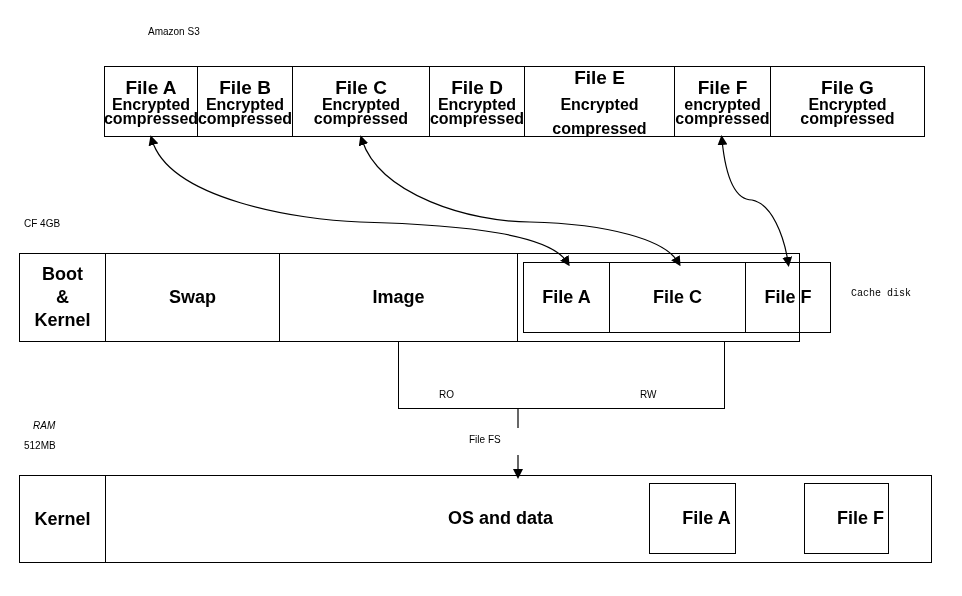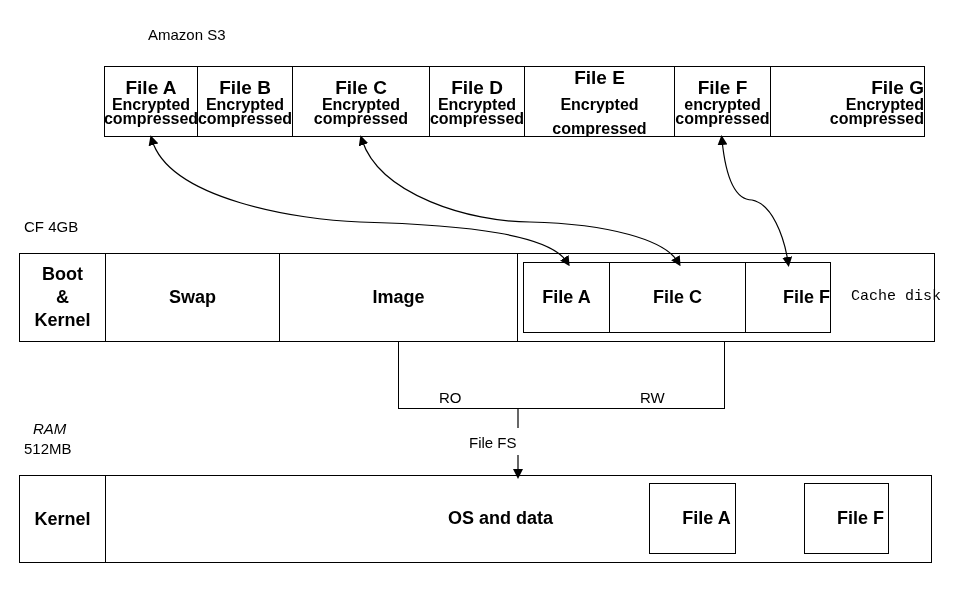--- a/index.html
+++ b/index.html
@@ -1,23 +1,23 @@
 <!DOCTYPE html>
 <html><head>
   <meta charset="utf-8">
   <style>
     * { box-sizing: border-box; margin: 0; padding: 0; }
     html, body { width: 962px; height: 596px; background: #ffffff; overflow: hidden; }
     body { position: relative; font-family: "Liberation Sans", sans-serif; color: #000; }
     .abs { position: absolute; }
-    .lbl { position: absolute; font-size: 15px; white-space: nowrap; text-align: center; }
+    .lbl { position: absolute; font-size: 10px; white-space: nowrap; text-align: center; }
     .box { position: absolute; border: 1.5px solid #000; background: transparent; padding-left: 28px; }
     .cell { position: absolute; top: 0; bottom: 0; border-right: 1.5px solid #000;
             display: flex; flex-direction: column; align-items: center; justify-content: center; text-align: center; }
-    .cell:last-child { border-right: none; align-items: flex-end; }
+    .cell:last-child { border-right: none; }
     .s3-title { font-weight: bold; font-size: 19px; line-height: 21px; }
     .s3-sub { font-weight: bold; font-size: 16px; line-height: 14px; }
     .big { font-weight: bold; font-size: 18px; line-height: 23px; }
     .center { display: flex; align-items: center; justify-content: center; text-align: center; }
     svg.overlay { position: absolute; left: 0; top: 0; pointer-events: none; }
   </style>
 </head>
 <body>
 
 <div class="lbl" style="left:148px; top:26px;">Amazon S3</div>
@@ -53,21 +53,21 @@
     <div class="s3-sub">compressed</div>
   </div>
   <div class="cell" style="left:666px; right:0;">
     <div class="s3-title">File G</div>
     <div class="s3-sub">Encrypted</div>
     <div class="s3-sub">compressed</div>
   </div>
 </div>
 
 <div class="lbl" style="left:24px; top:218px;">CF 4GB</div>
-<div class="box" style="left:19px; top:253px; width:916px; height:89px;">
+<div class="box" style="left:19px; top:253px; width:781px; height:89px;">
   <div class="abs center" style="left:0; top:0; width:86px; height:100%; border-right:1.5px solid #000; flex-direction:column;">
     <div class="big">Boot</div>
     <div class="big">&amp;</div>
     <div class="big">Kernel</div>
   </div>
   <div class="abs center" style="left:260px; top:0; width:238px; height:100%; border-right:1.5px solid #000;">
     <span class="big">Image</span>
   </div>
   <div class="abs center" style="left:86px; top:0; width:174px; height:100%; border-right:1.5px solid #000;">
     <span class="big">Swap</span>

